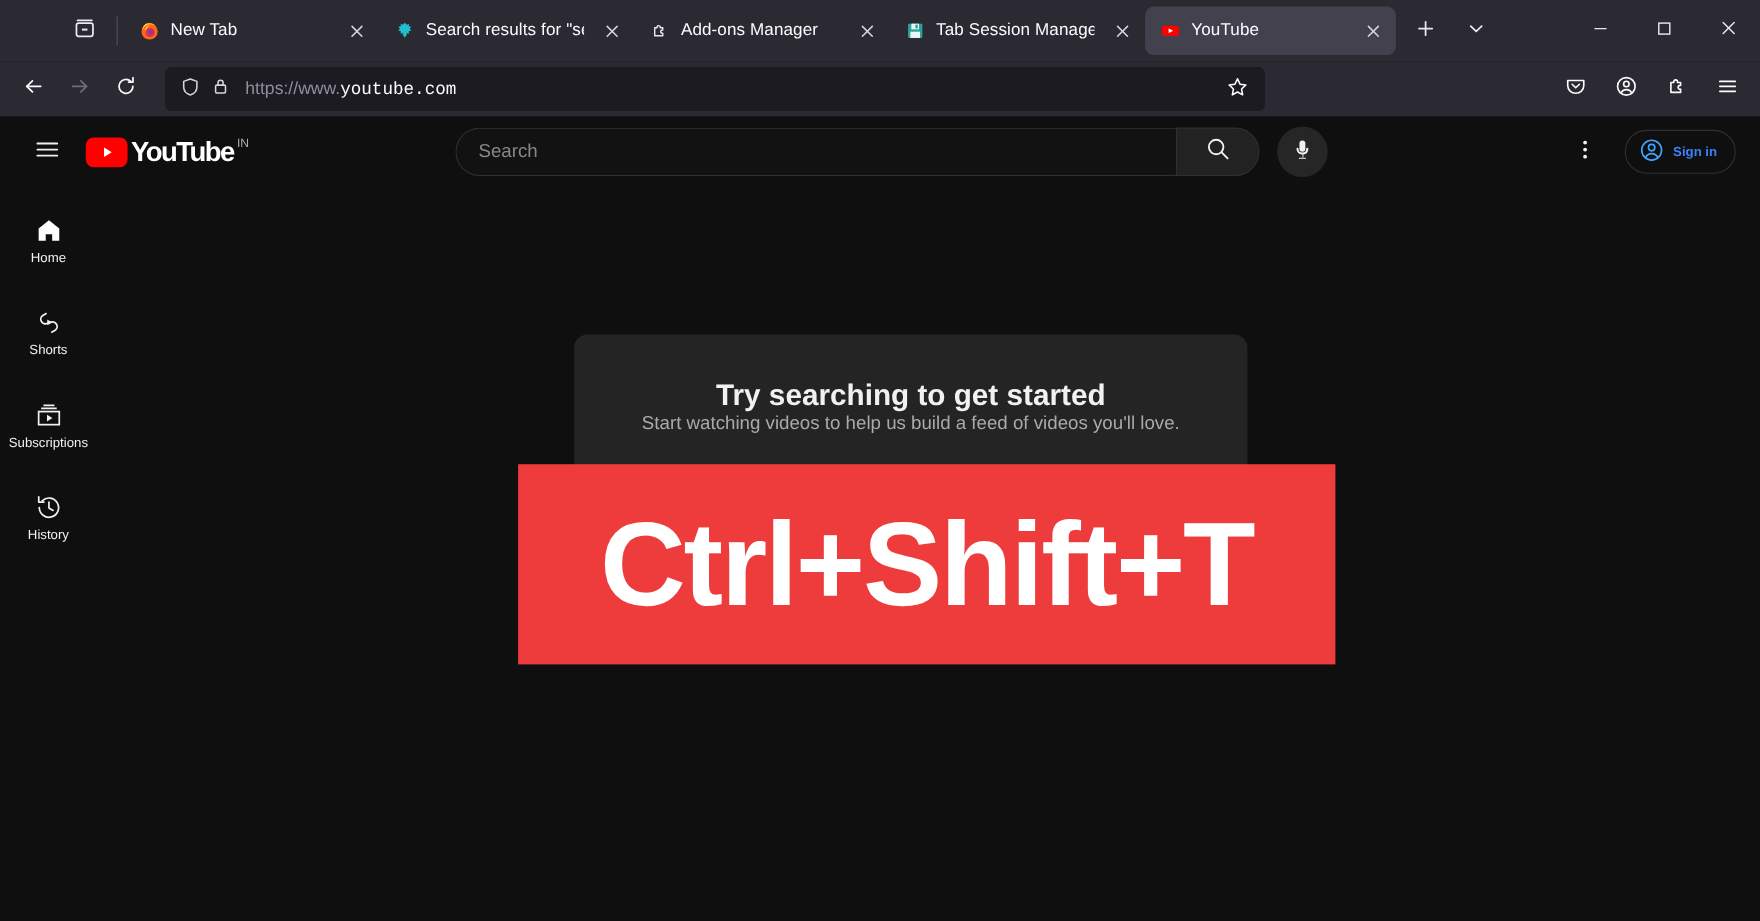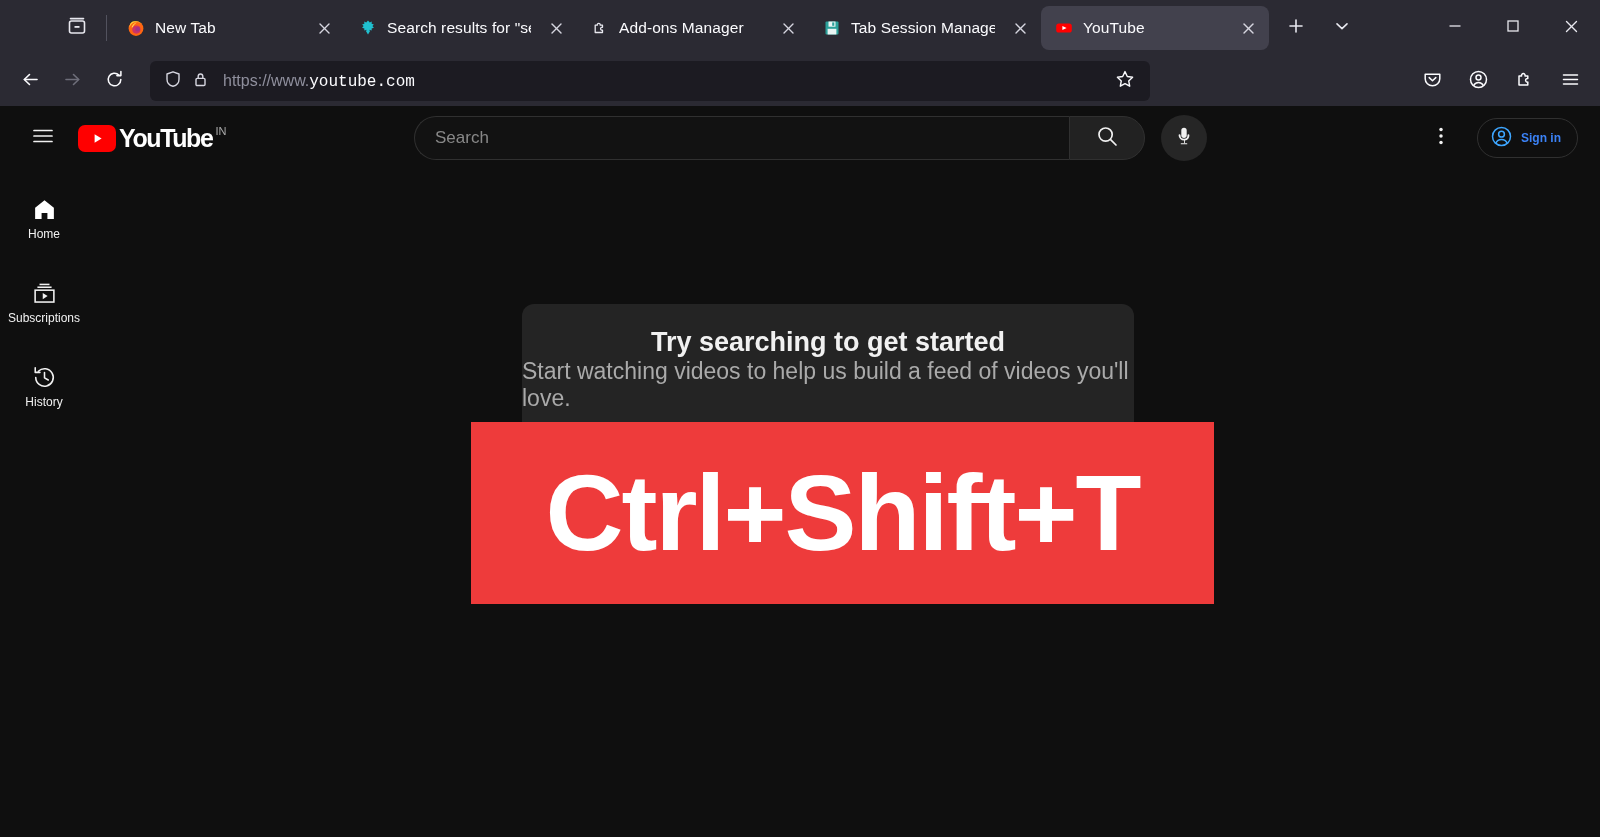--- a/index.html
+++ b/index.html
@@ -153,21 +153,21 @@
   .yt-main { flex:1 1 auto; position:relative; }
 
   .promo-card {
     position:absolute; left: 434px; top: 134px;
     width: 612px; height: 130px;
     background:#242424; border-radius:12px;
     display:flex; flex-direction:column; align-items:center; justify-content:center;
     gap: 0;
   }
   .promo-title { color:#f1f1f1; font-size:27px; font-weight:bold; }
-  .promo-sub { color:#aaaaaa; font-size:23px; }
+  .promo-sub { color:#aaaaaa; font-size:17px; }
 
   .redbanner {
     position:absolute; left: 383px; top: 252px;
     width: 743px; height: 182px;
     background: #ee3b3b;
     display:flex; align-items:center; justify-content:center;
   }
   .redbanner-text {
     color:#ffffff; font-size:108px; font-weight:bold;
     letter-spacing: -2px; line-height:108px;
@@ -487,20 +487,30 @@
 
         <div class="mini-item">
           <span class="mini-icon">
             <svg width="25" height="25" viewBox="0 0 24 24" fill="#ffffff">
               <path d="M12 3 3 10.3V21h6.2v-5.6h5.6V21H21V10.3z"></path>
             </svg>
           </span>
           <span class="label">Home</span>
         </div>
 
+        <div class="mini-item">
+          <span class="mini-icon">
+            <svg width="25" height="25" viewBox="0 0 24 24" fill="none" stroke="#f1f1f1" stroke-width="1.55" stroke-linejoin="round">
+              <path d="M10 3.6 6.6 5.5a4 4 0 0 0 4 6.9l2.8-1.6"></path>
+              <path d="M14 20.4l3.4-1.9a4 4 0 0 0-4-6.9l-2.8 1.6"></path>
+              <path d="M10.5 9.1 14.4 11.4l-3.9 2.3z" fill="#f1f1f1" stroke="none"></path>
+            </svg>
+          </span>
+          <span class="label">Shorts</span>
+        </div>
 
         <div class="mini-item">
           <span class="mini-icon">
             <svg width="25" height="25" viewBox="0 0 24 24" fill="none" stroke="#f1f1f1" stroke-width="1.5">
               <rect x="3" y="8.8" width="18" height="11.4"></rect>
               <line x1="5.2" y1="6" x2="18.8" y2="6"></line>
               <line x1="7.2" y1="3.3" x2="16.8" y2="3.3"></line>
               <path d="M10.3 11.6 15 14.5l-4.7 2.9z" fill="#f1f1f1" stroke="none"></path>
             </svg>
           </span>

